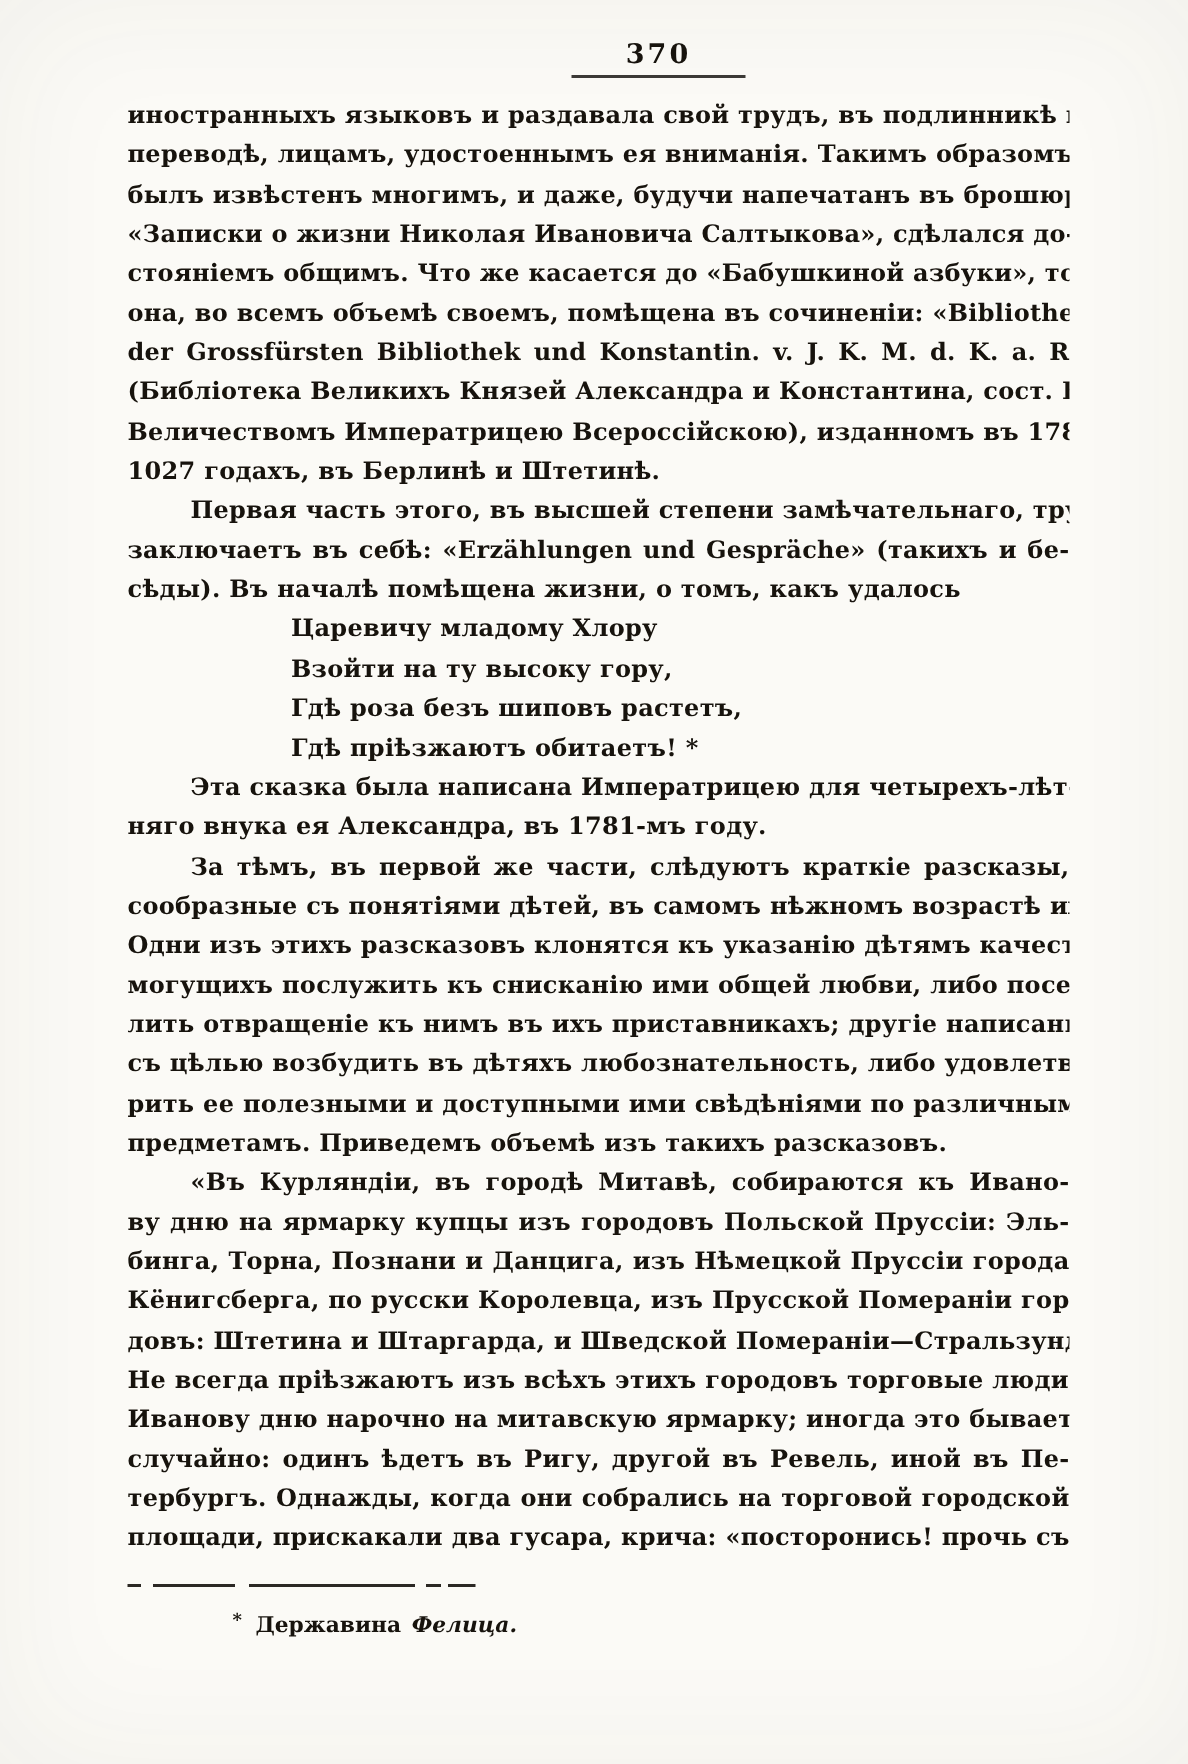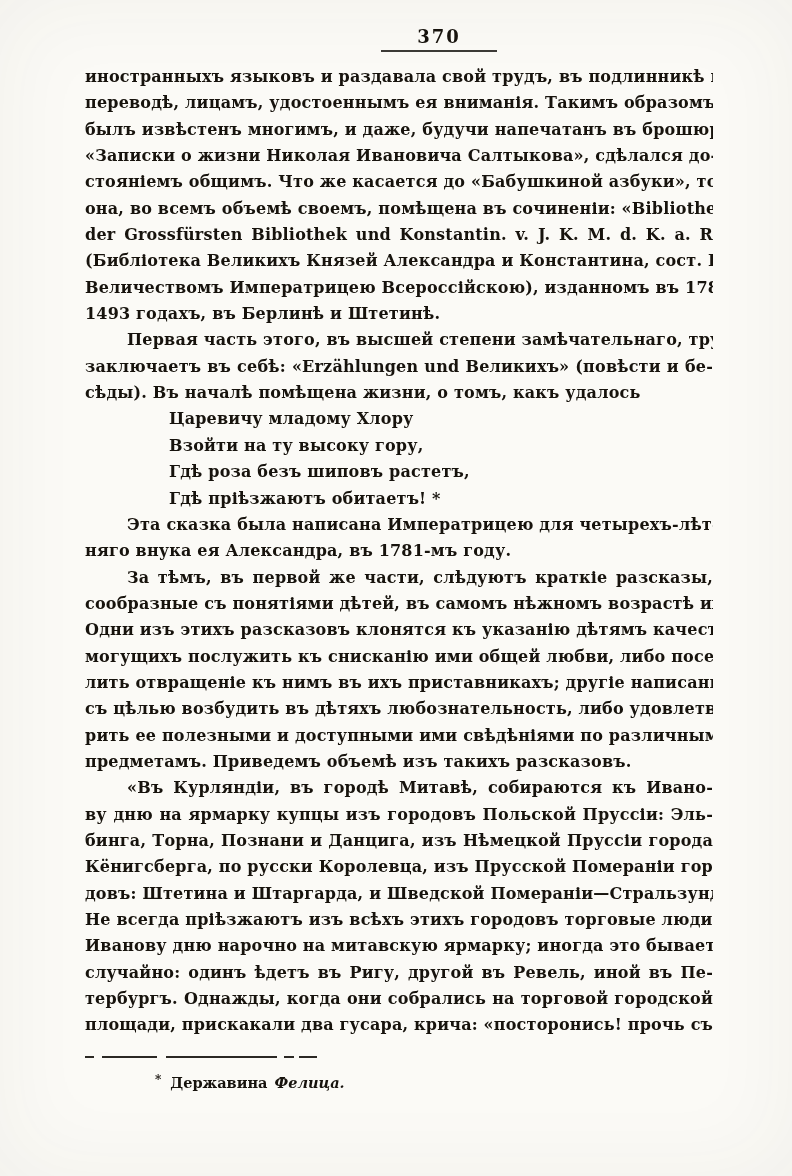--- a/index.html
+++ b/index.html
@@ -42,21 +42,21 @@
     letter-spacing:0.2px;
   }
   .line.lastline{
     text-align-last:left;
   }
   .line.indent{
     padding-left:42px;
   }
   .verse-line{
     height:26.35px;line-height:26.35px;
-    margin-left:84px;
+    margin-left:109px;
     white-space:nowrap;
     letter-spacing:0.2px;
   }
   .footnote-rule{
     position:absolute;left:85px;top:1056px;
     width:232px;height:2px;
     background:linear-gradient(90deg,
       #2b2824 0 9px, transparent 9px 17px,
       #2b2824 17px 72px, transparent 72px 81px,
       #2b2824 81px 192px, transparent 192px 199px,
@@ -88,23 +88,23 @@
   <div class="text-block" id="text-block">
       <div class="line">иностранныхъ языковъ и раздавала свой трудъ, въ подлинникѣ и</div>
       <div class="line">переводѣ, лицамъ, удостоеннымъ ея вниманія. Такимъ образомъ онъ</div>
       <div class="line">былъ извѣстенъ многимъ, и даже, будучи напечатанъ въ брошюрѣ:</div>
       <div class="line">«Записки о жизни Николая Ивановича Салтыкова», сдѣлался до-</div>
       <div class="line">стояніемъ общимъ. Что же касается до «Бабушкиной азбуки», то</div>
       <div class="line">она, во всемъ объемѣ своемъ, помѣщена въ сочиненіи: «Bibliothek</div>
       <div class="line">der Grossfürsten Bibliothek und Konstantin. v. J. K. M. d. K. a. R</div>
       <div class="line">(Библіотека Великихъ Князей Александра и Константина, сост. Ея</div>
       <div class="line">Величествомъ Императрицею Всероссійскою), изданномъ въ 1784—</div>
-      <div class="line lastline">1493 годахъ, въ Берлинѣ и Штетинѣ.</div>
+      <div class="line lastline">1027 годахъ, въ Берлинѣ и Штетинѣ.</div>
       <div class="line indent">Первая часть этого, въ высшей степени замѣчательнаго, труда</div>
-      <div class="line">заключаетъ въ себѣ: «Erzählungen und Великихъ» (повѣсти и бе-</div>
+      <div class="line">заключаетъ въ себѣ: «Erzählungen und Gespräche» (такихъ и бе-</div>
       <div class="line lastline">сѣды). Въ началѣ помѣщена жизни, о томъ, какъ удалось</div>
       <div class="verse-line">Царевичу младому Хлору</div>
       <div class="verse-line">Взойти на ту высоку гору,</div>
       <div class="verse-line">Гдѣ роза безъ шиповъ растетъ,</div>
       <div class="verse-line">Гдѣ пріѣзжаютъ обитаетъ! *</div>
       <div class="line indent">Эта сказка была написана Императрицею для четырехъ-лѣт-</div>
       <div class="line lastline">няго внука ея Александра, въ 1781-мъ году.</div>
       <div class="line indent">За тѣмъ, въ первой же части, слѣдуютъ краткіе разсказы,</div>
       <div class="line">сообразные съ понятіями дѣтей, въ самомъ нѣжномъ возрастѣ ихъ.</div>
       <div class="line">Одни изъ этихъ разсказовъ клонятся къ указанію дѣтямъ качествъ,</div>

